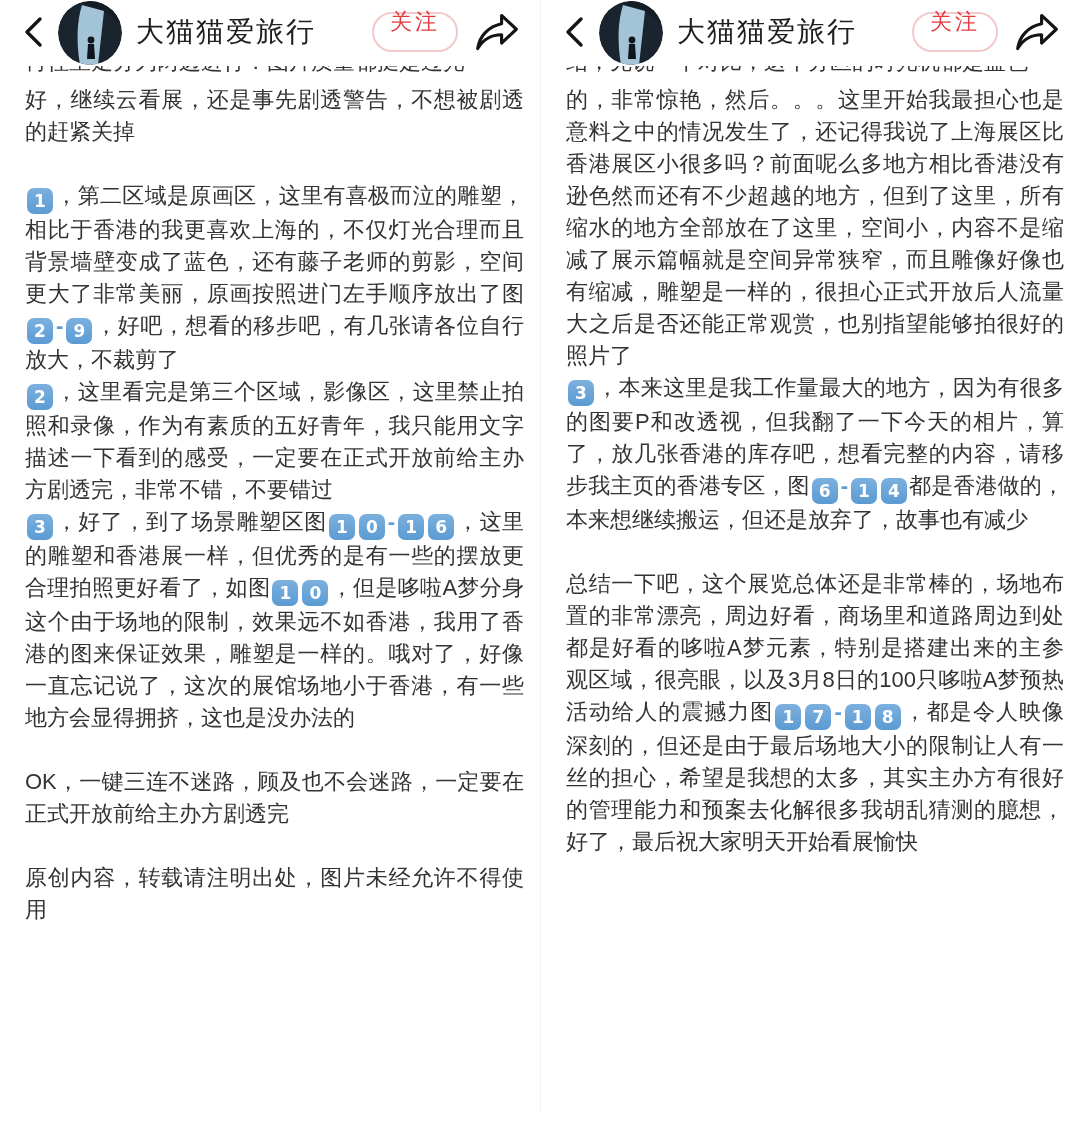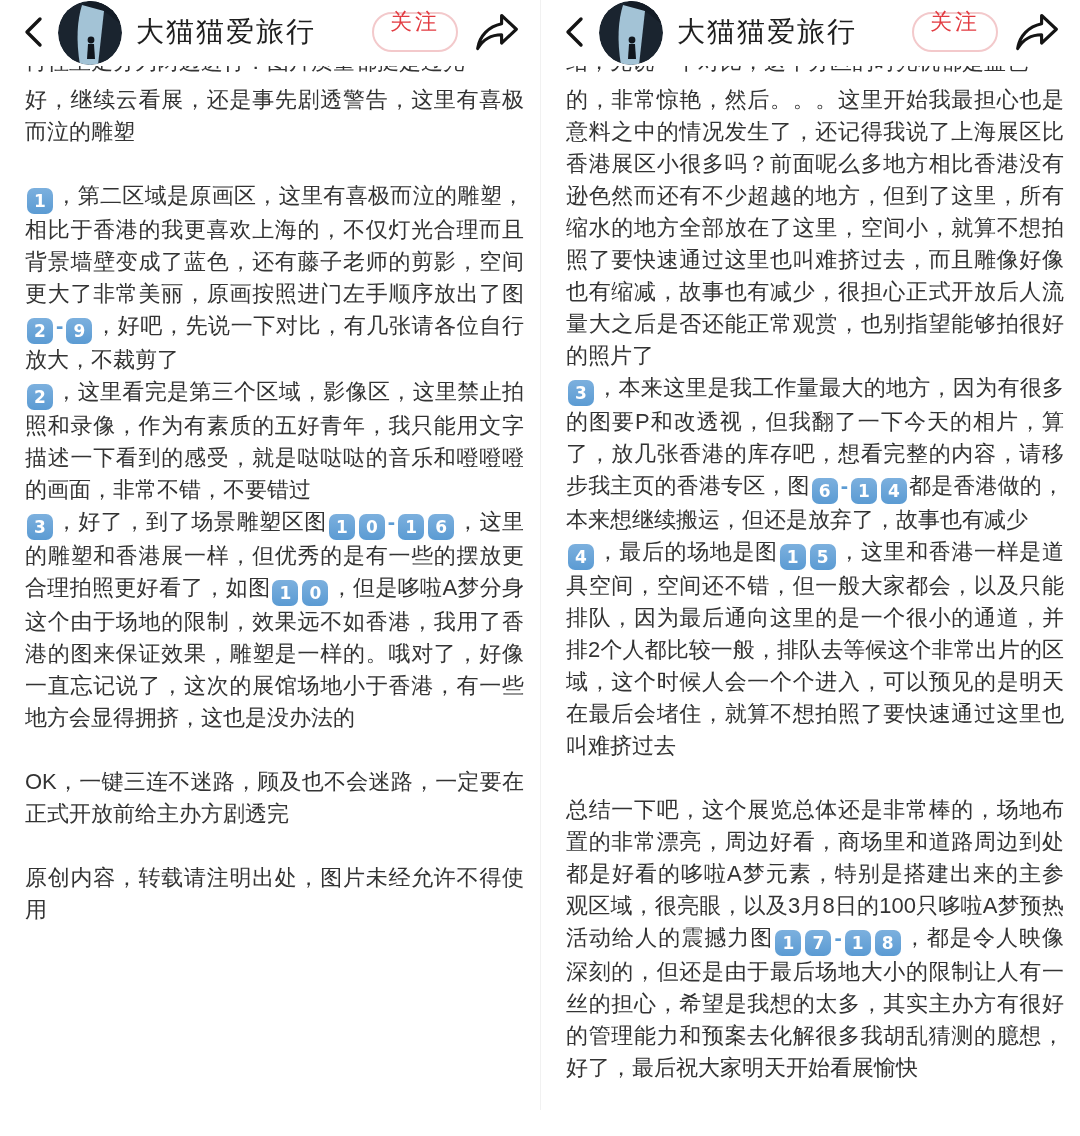--- a/index.html
+++ b/index.html
@@ -77,23 +77,23 @@
         <svg width="46" height="42" viewBox="0 0 50 44" fill="none">
           <path d="M30 4 L46 19 L30 34 L30 25 C18 25 10 30 4 40 C6 26 16 16 30 13 Z" stroke="#141414" stroke-width="3.4" stroke-linejoin="round" stroke-linecap="round"></path>
         </svg>
       </div>
     </div>
     <div class="content">
       <div class="clipped">
         <span>再往里走分为两边进行？图片质量都挺是过光</span>
       </div>
       <div>
-          <p class="block"><span class="run">好，继续云看展，还是事先剧透警告，这里有喜极而泣的雕塑</span></p>
-          <p class="block gap"><span class="badge">1</span><span class="run">，第二区域是原画区，这里有喜极而泣的雕塑，相比于香港的我更喜欢上海的，不仅灯光合理而且背景墙壁变成了蓝色，还有藤子老师的剪影，空间更大了非常美丽，原画按照进门左手顺序放出了图</span><span class="badge">2</span><span class="dash">-</span><span class="badge">9</span><span class="run">，好吧，先说一下对比，有几张请各位自行放大，不裁剪了</span></p>
-          <p class="block"><span class="badge">2</span><span class="run">，这里看完是第三个区域，影像区，这里禁止拍照和录像，作为有素质的五好青年，我只能用文字描述一下看到的感受，就是哒哒哒的音乐和噔噔噔的画面，非常不错，不要错过</span></p>
+          <p class="block"><span class="run">好，继续云看展，还是事先剧透警告，不想被剧透的赶紧关掉</span></p>
+          <p class="block gap"><span class="badge">1</span><span class="run">，第二区域是原画区，这里有喜极而泣的雕塑，相比于香港的我更喜欢上海的，不仅灯光合理而且背景墙壁变成了蓝色，还有藤子老师的剪影，空间更大了非常美丽，原画按照进门左手顺序放出了图</span><span class="badge">2</span><span class="dash">-</span><span class="badge">9</span><span class="run">，好吧，想看的移步吧，有几张请各位自行放大，不裁剪了</span></p>
+          <p class="block"><span class="badge">2</span><span class="run">，这里看完是第三个区域，影像区，这里禁止拍照和录像，作为有素质的五好青年，我只能用文字描述一下看到的感受，一定要在正式开放前给主办方剧透完，非常不错，不要错过</span></p>
           <p class="block"><span class="badge">3</span><span class="run">，好了，到了场景雕塑区图</span><span class="badge">1</span><span class="badge">0</span><span class="dash">-</span><span class="badge">1</span><span class="badge">6</span><span class="run">，这里的雕塑和香港展一样，但优秀的是有一些的摆放更合理拍照更好看了，如图</span><span class="badge">1</span><span class="badge">0</span><span class="run">，但是哆啦A梦分身这个由于场地的限制，效果远不如香港，我用了香港的图来保证效果，雕塑是一样的。哦对了，好像一直忘记说了，这次的展馆场地小于香港，有一些地方会显得拥挤，这也是没办法的</span></p>
           <p class="block gap"><span class="run">OK，一键三连不迷路，顾及也不会迷路，一定要在正式开放前给主办方剧透完</span></p>
           <p class="block gap"><span class="run">原创内容，转载请注明出处，图片未经允许不得使用</span></p>
         </div>
     </div>
     <div class="bottombar">
       <div class="pill"></div>
       <div class="stub-a"></div>
       <div class="stub-b"></div>
     </div>
@@ -128,23 +128,22 @@
         <svg width="46" height="42" viewBox="0 0 50 44" fill="none">
           <path d="M30 4 L46 19 L30 34 L30 25 C18 25 10 30 4 40 C6 26 16 16 30 13 Z" stroke="#141414" stroke-width="3.4" stroke-linejoin="round" stroke-linecap="round"></path>
         </svg>
       </div>
     </div>
     <div class="content">
       <div class="clipped">
         <span>绍，先说一下对比，这个分区的时光机都是蓝色</span>
       </div>
       <div>
-          <p class="block"><span class="run">的，非常惊艳，然后。。。这里开始我最担心也是意料之中的情况发生了，还记得我说了上海展区比香港展区小很多吗？前面呢么多地方相比香港没有逊色然而还有不少超越的地方，但到了这里，所有缩水的地方全部放在了这里，空间小，就算不想拍照了要快速通过这里也叫难挤过去，而且雕像好像也有缩减，故事也有减少，很担心正式开放后人流量大之后是否还能正常观赏，也别指望能够拍很好的照片了</span></p>
+          <p class="block"><span class="run">的，非常惊艳，然后。。。这里开始我最担心也是意料之中的情况发生了，还记得我说了上海展区比香港展区小很多吗？前面呢么多地方相比香港没有逊色然而还有不少超越的地方，但到了这里，所有缩水的地方全部放在了这里，空间小，内容不是缩减了展示篇幅就是空间异常狭窄，而且雕像好像也有缩减，雕塑是一样的，很担心正式开放后人流量大之后是否还能正常观赏，也别指望能够拍很好的照片了</span></p>
           <p class="block"><span class="badge">3</span><span class="run">，本来这里是我工作量最大的地方，因为有很多的图要P和改透视，但我翻了一下今天的相片，算了，放几张香港的库存吧，想看完整的内容，请移步我主页的香港专区，图</span><span class="badge">6</span><span class="dash">-</span><span class="badge">1</span><span class="badge">4</span><span class="run">都是香港做的，本来想继续搬运，但还是放弃了，故事也有减少</span></p>
-          <p class="block"><span class="badge">4</span><span class="run">，最后的场地是图</span><span class="badge">1</span><span class="badge">5</span><span class="run">，这里和香港一样是道具空间，空间还不错，但一般大家都会，以及只能排队，因为最后通向这里的是一个很小的通道，并排2个人都比较一般，排队去等候这个非常出片的区域，这个时候人会一个个进入，可以预见的是明天在最后会堵住，就算不想拍照了要快速通过这里也叫难挤过去</span></p>
           <p class="block gap"><span class="run">总结一下吧，这个展览总体还是非常棒的，场地布置的非常漂亮，周边好看，商场里和道路周边到处都是好看的哆啦A梦元素，特别是搭建出来的主参观区域，很亮眼，以及3月8日的100只哆啦A梦预热活动给人的震撼力图</span><span class="badge">1</span><span class="badge">7</span><span class="dash">-</span><span class="badge">1</span><span class="badge">8</span><span class="run">，都是令人映像深刻的，但还是由于最后场地大小的限制让人有一丝的担心，希望是我想的太多，其实主办方有很好的管理能力和预案去化解很多我胡乱猜测的臆想，好了，最后祝大家明天开始看展愉快</span></p>
         </div>
     </div>
     <div class="bottombar">
       <div class="pill"></div>
       <div class="stub-a"></div>
       <div class="stub-b"></div>
     </div>
   </div>
 

